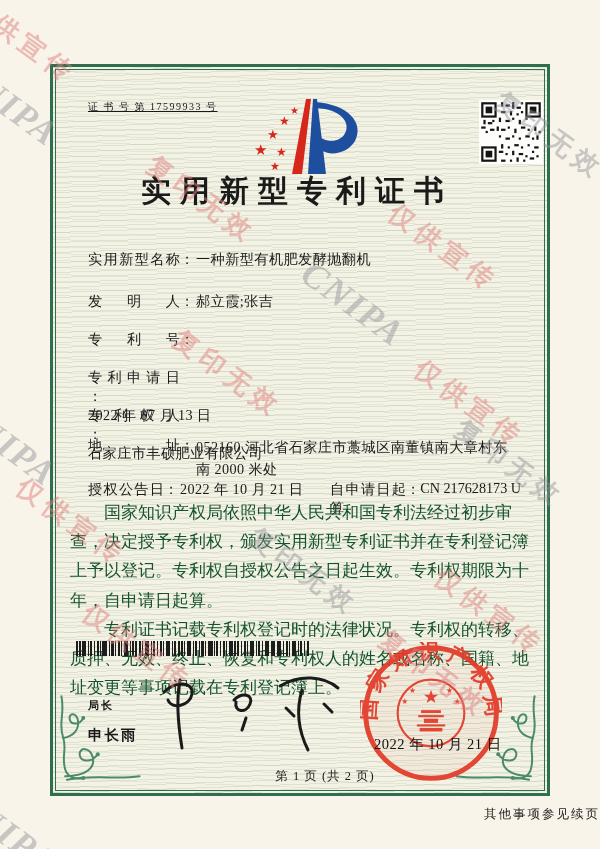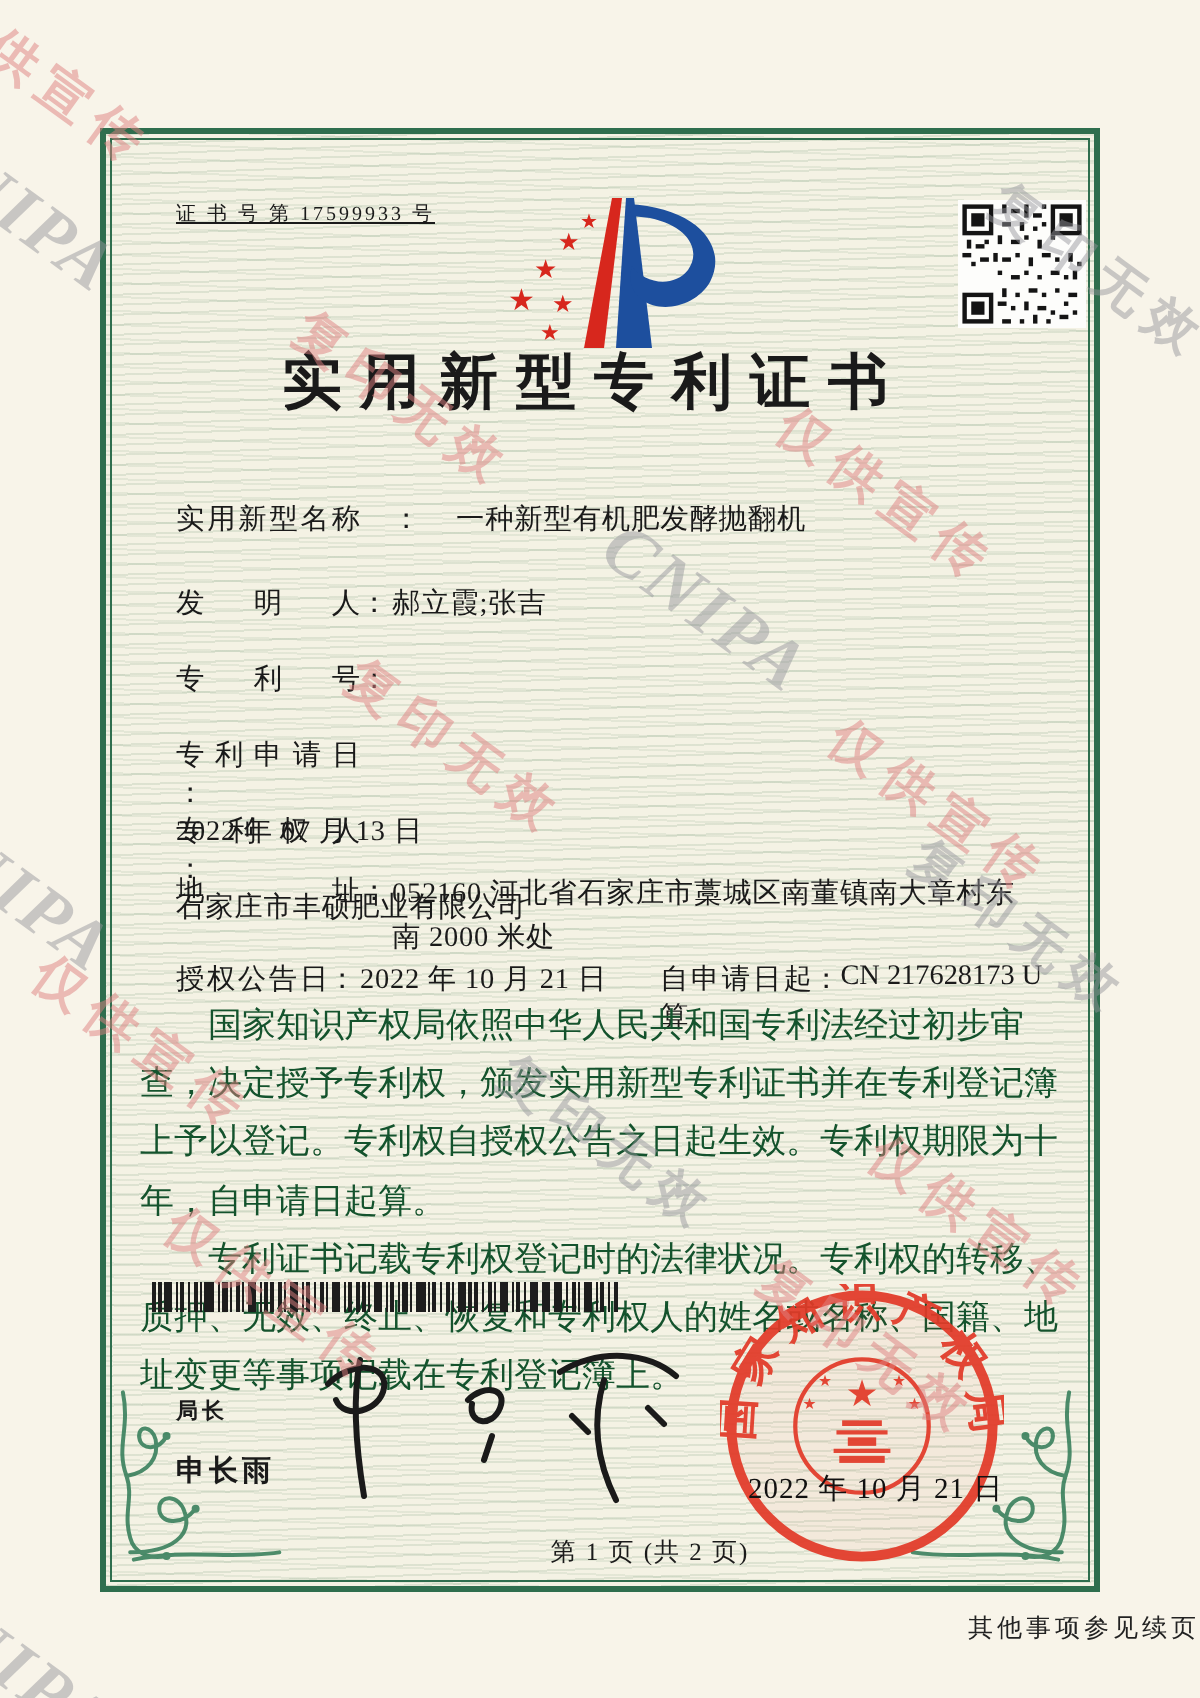--- a/index.html
+++ b/index.html
@@ -177,21 +177,21 @@
       <rect x="10" y="27" width="2" height="1"></rect>
         <rect x="14" y="27" width="1" height="1"></rect>
         <rect x="17" y="26" width="1" height="2"></rect>
         <rect x="20" y="27" width="1" height="1"></rect>
         <rect x="23" y="26" width="2" height="1"></rect>
     </g>
   </svg>
 
   <div class="title">实用新型专利证书</div>
 
-  <div class="row" style="top:250px;gap:16px;">
+  <div class="row" style="top:250px;">
     <span class="lab">实用新型名称</span>
       <span class="col">：</span>
       <span class="val">一种新型有机肥发酵抛翻机</span>
   </div>
   <div class="row" style="top:292px;">
     <span class="lab">发明人</span>
       <span class="col">：</span>
       <span class="val">郝立霞;张吉</span>
   </div>
   <div class="row" style="top:330px;">

